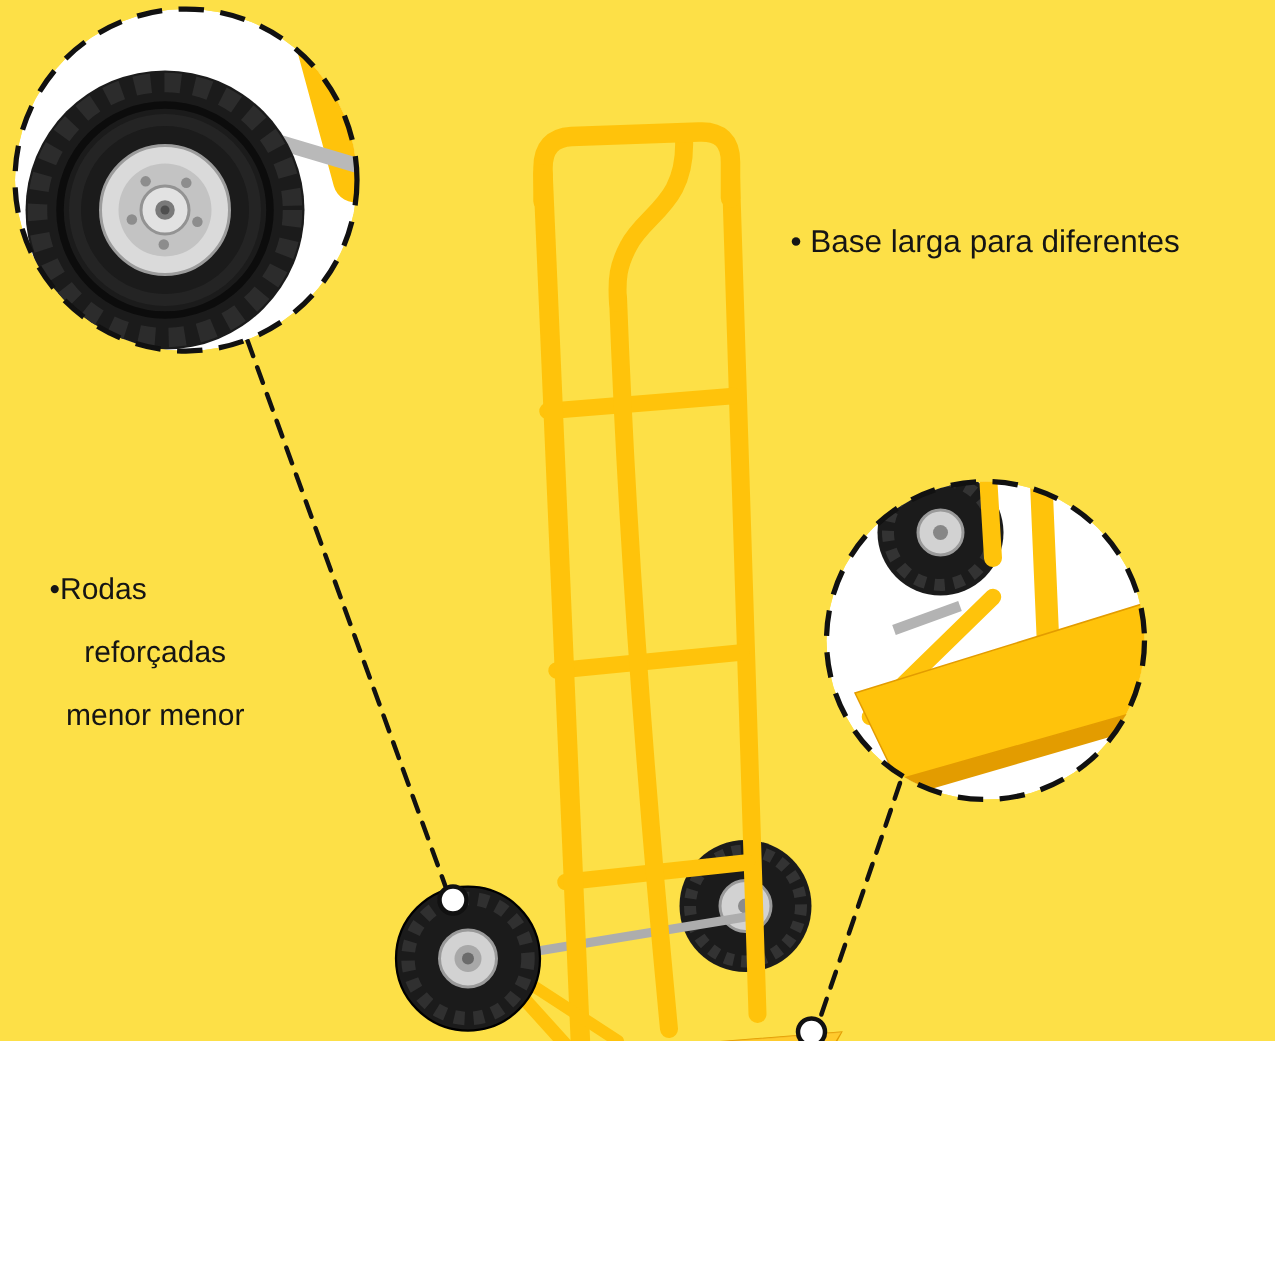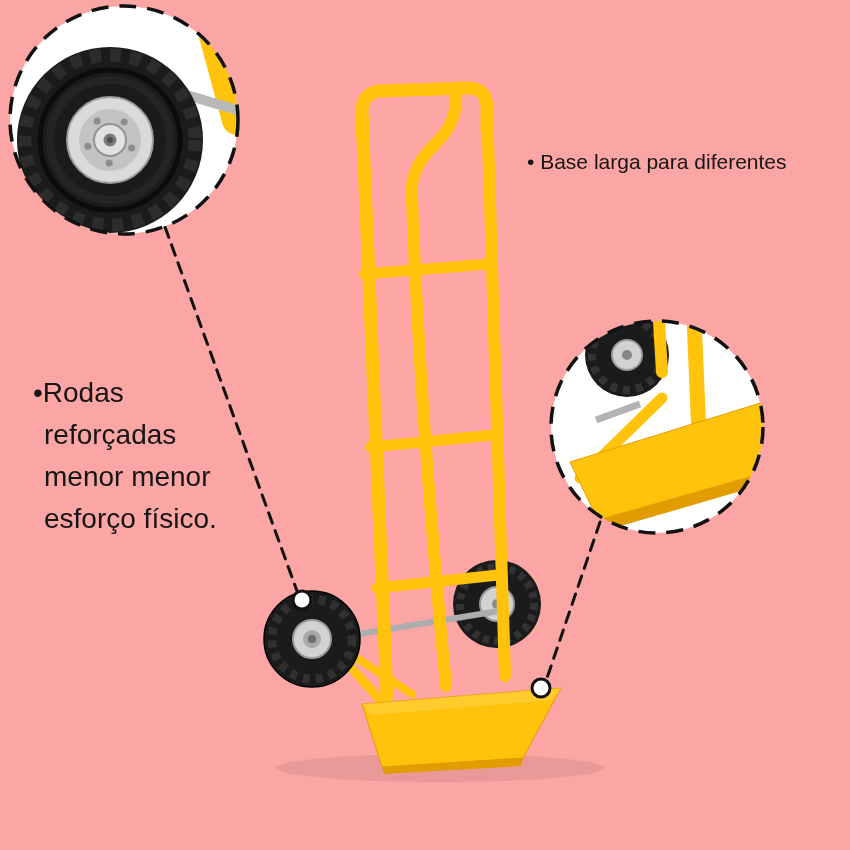--- a/index.html
+++ b/index.html
@@ -1,34 +1,34 @@
 <!DOCTYPE html>
 <html style="--c-yellow: #FFC30B; --c-yellowdark: #E39C00; --c-tire: #1b1b1b; --c-rim: #d2d2d2;"><head>
 <meta charset="utf-8">
 <style>
   html,body{margin:0;padding:0;background:#fff;}
-  #canvas{position:relative;width:850px;height:850px;background:#fca5a5;overflow:hidden;
+  #canvas{position:relative;width:850px;height:694px;background:#fde047;overflow:hidden;
           font-family:"Liberation Sans","DejaVu Sans",sans-serif;}
   #scene{position:absolute;left:0;top:0;}
   .tube{stroke:var(--c-yellow);fill:none;stroke-linecap:round;}
   .w15{stroke-width:15}.w13{stroke-width:13}.w12{stroke-width:12}
   .w11{stroke-width:11}.w9{stroke-width:9}.w8{stroke-width:8}.w30{stroke-width:30}
   .tire{fill:var(--c-tire);}
   .rim{fill:var(--c-rim);stroke:#9a9a9a;stroke-width:2;}
   .plate{fill:var(--c-yellow);stroke:var(--c-yellowdark);stroke-width:1;}
   .plate-edge{fill:var(--c-yellowdark);}
   .axle{stroke:#adadad;stroke-width:6;fill:none;stroke-linecap:round;}
   .dash-line{stroke:#111;stroke-width:3;stroke-dasharray:11 8;fill:none;stroke-linecap:round;}
   .callout-ring{fill:none;stroke:#111;stroke-width:3.5;stroke-dasharray:17 11;}
   .marker{fill:#fff;stroke:#111;stroke-width:3;}
   .note{position:absolute;color:#151515;}
   .note-right{left:527px;top:147px;font-size:21px;line-height:30px;}
   .note-right .indent{padding-left:17px;}
-  .note-left{left:33px;top:372px;font-size:28px;line-height:42px;}
-  .note-left .indent{padding-left:11px;}
+  .note-left{left:33px;top:372px;font-size:20px;line-height:42px;}
+  .note-left .indent{padding-left:11px;text-align:center;}
 </style>
 </head>
 <body>
 
 <div id="canvas">
 
   <svg id="scene" width="850" height="850" viewBox="0 0 850 850">
     <defs>
       <clipPath id="clipWheel">
           <circle cx="124" cy="120" r="114"></circle>
@@ -131,16 +131,15 @@
   </svg>
 
   <div class="note note-right">
     <div>• Base larga para diferentes</div>
   </div>
 
   <div class="note note-left">
     <div>•Rodas</div>
     <div class="indent">reforçadas</div>
     <div class="indent">menor menor</div>
-    <div class="indent">esforço físico.</div>
   </div>
 
 </div>
 
 </body></html>

